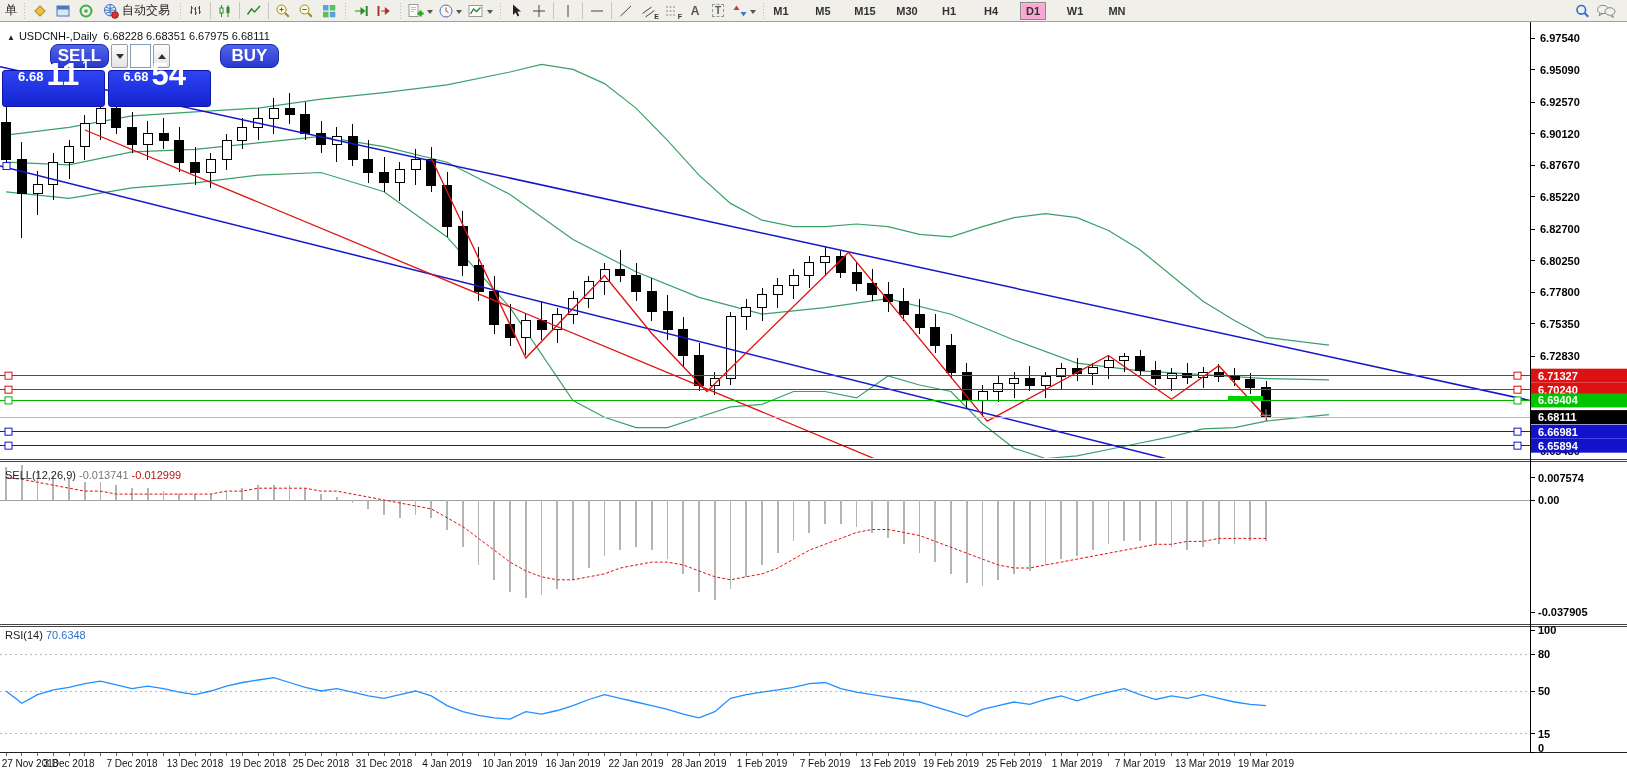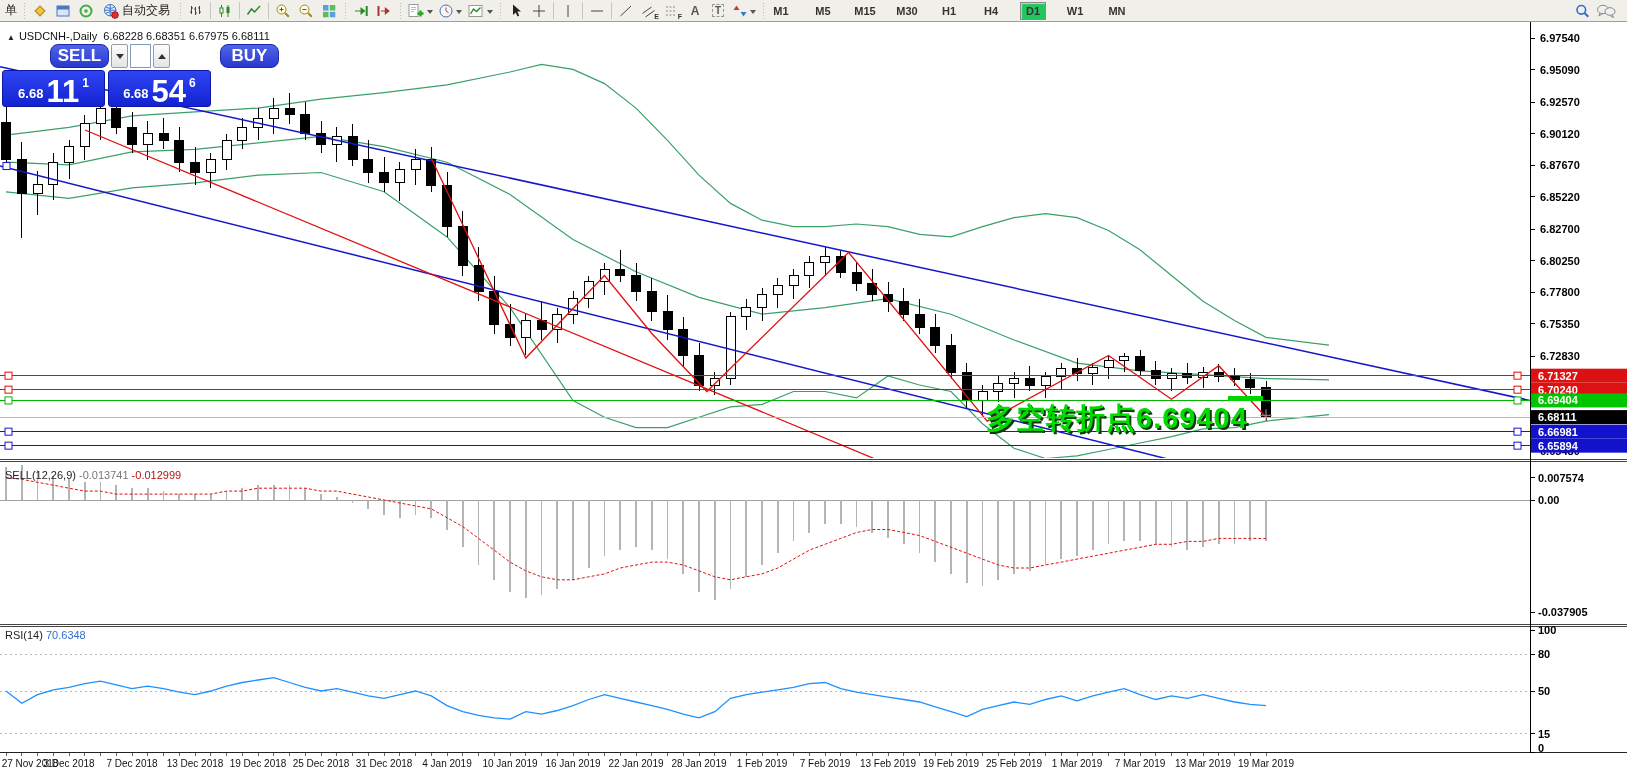--- a/index.html
+++ b/index.html
@@ -17,38 +17,38 @@
   .grip{width:4px;height:16px;margin:0 2px;
     background-image:repeating-linear-gradient(#b9b9b9 0 1px,transparent 1px 3px);background-size:1px 100%;background-repeat:no-repeat;background-position:center;}
   .sep{width:1px;height:17px;background:#c6c6c6;margin:0 2px;}
   .caret{width:0;height:0;border:3px solid transparent;border-top:4px solid #555;margin:5px 0 0 2px;}
   .subglyph{position:absolute;right:0px;bottom:-1px;font-size:7px;font-weight:bold;color:#333;line-height:7px;}
   .glyphA{font-size:12px;font-weight:bold;color:#555;}
   .glyphT{font-size:10px;font-weight:bold;color:#555;border:1px dashed #999;padding:0 2px;line-height:11px;}
   .tf-group{display:flex;align-items:center;gap:16px;}
   .tfbtn{height:18px;min-width:26px;display:flex;align-items:center;justify-content:center;
     font-size:11px;font-weight:bold;color:#333;border:1px solid transparent;box-sizing:border-box;}
-  .tfbtn.active{background:#22c55e;border:1px solid #8a8a8a;box-shadow:inset 1px 1px 1px #d0d0d0;}
+  .tfbtn.active{background:#f9a8d4;border:1px solid #8a8a8a;box-shadow:inset 1px 1px 1px #d0d0d0;}
   .tb-spacer{flex:1;}
   
   .chart-title{position:absolute;left:7px;top:30px;z-index:4;font-size:11px;font-weight:normal;color:#111;}
   .chart-title .arr{font-size:8px;margin-right:4px;color:#222;}
   .trade-panel{position:absolute;left:2px;top:44px;width:209px;z-index:4;}
   .tp-top{display:flex;gap:2px;margin-bottom:2px;height:24px;}
   .tp-btn{flex:0 0 59px;background:linear-gradient(#5064ea,#2839cf);border:1px solid #1b2aa8;
     border-radius:8px;color:#fff;font-size:17px;font-weight:bold;font-family:inherit;margin-left:48px;}
   .tp-step{flex:0 0 17px;background:linear-gradient(#fdfdfd,#e4e4e4);border:1px solid #9a9a9a;border-radius:2px;
     display:flex;align-items:center;justify-content:center;padding:0;}
   .tp-vol{flex:1;border:1px solid #7f9db9;font-size:13px;text-align:right;padding:0 19px 0 0;
     font-family:inherit;color:#111;min-width:0;}
   .tri-up{width:0;height:0;border:4px solid transparent;border-bottom:5px solid #333;margin-bottom:4px;}
   .tri-down{width:0;height:0;border:4px solid transparent;border-top:5px solid #333;margin-top:4px;}
   .tp-prices{display:flex;gap:3px;height:37px;}
   .tp-tile{flex:1;background:linear-gradient(#2e44f2,#1423d2);border:1px solid #0d18a8;border-radius:3px;
-    color:#fff;display:flex;align-items:flex-end;justify-content:center;gap:3px;padding-bottom:1px;box-sizing:border-box;}
+    color:#fff;display:flex;align-items:flex-end;justify-content:center;gap:3px;padding-bottom:18px;box-sizing:border-box;}
   .tp-small{font-size:13px;font-weight:bold;margin-bottom:4px;}
   .tp-big{font-size:31px;font-weight:bold;line-height:27px;}
   .tp-sup{font-size:12px;font-weight:bold;margin-bottom:15px;}
   .annotation{position:absolute;left:986px;top:399px;z-index:3;font-size:29px;font-weight:bold;
     color:#00dc00;text-shadow:2px 2px 0 #0c3a0c;letter-spacing:1px;white-space:nowrap;}
   .ind-label{position:absolute;z-index:3;font-size:11px;color:#222;white-space:nowrap;}
   .ind-label .v-silver{color:#777;}
   .ind-label .v-red{color:#bb1111;margin-top:28px;}
   .ind-label .v-blue{color:#2f6fd0;}
   svg text{font-family:"Liberation Sans",sans-serif;}
@@ -736,21 +736,20 @@
         <span class="tp-sup">1</span>
       </div>
       <div class="tp-tile">
         <span class="tp-small">6.68</span>
         <span class="tp-big">54</span>
         <span class="tp-sup">6</span>
       </div>
     </div>
   </div>
 
-  <div class="annotation">多空转折点6.69404</div>
 
   <div class="ind-label" style="left:5px;top:469px;">
     <span>SELL(12,26,9)</span>
     <span class="v-silver">-0.013741</span>
     <span class="v-red">-0.012999</span>
   </div>
 
   <div class="ind-label" style="left:5px;top:629px;">
     <span>RSI(14)</span>
     <span class="v-blue">70.6348</span>

